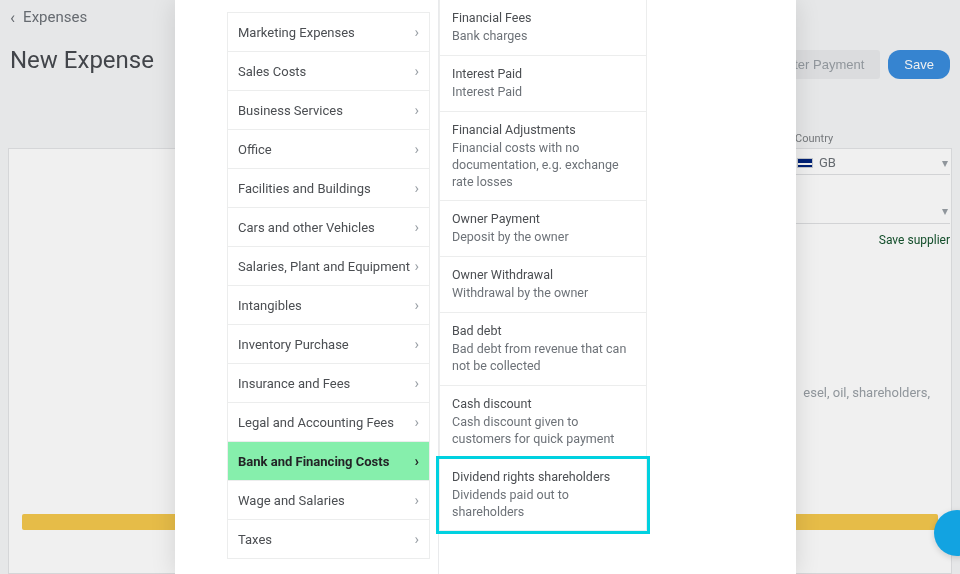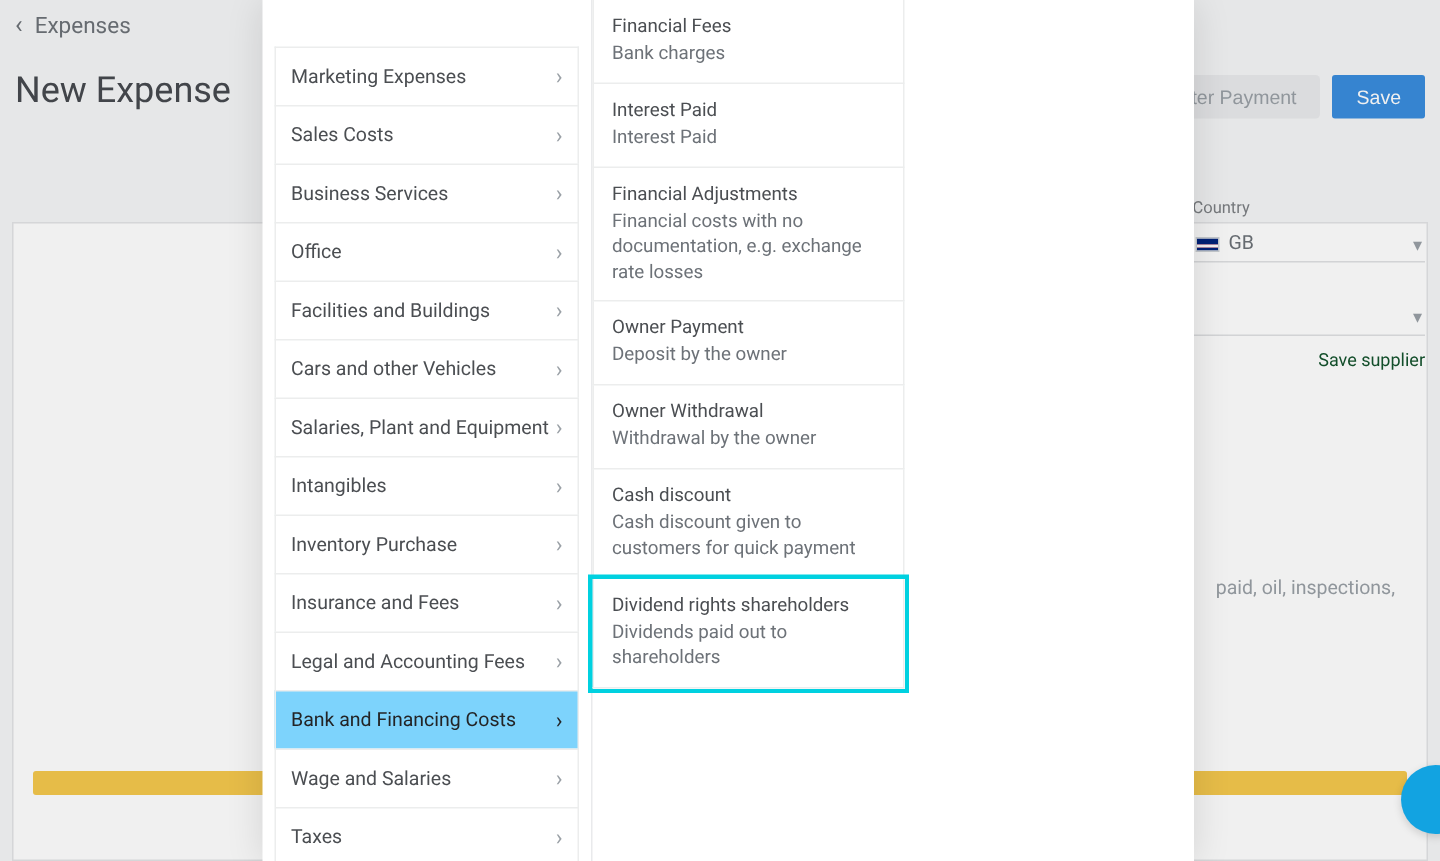--- a/index.html
+++ b/index.html
@@ -24,21 +24,21 @@
   }
   .bg .top-buttons {
     position: absolute; right: 10px; top: 50px;
     display: flex; gap: 8px;
   }
   .bg .btn {
     border: none; border-radius: 3px; padding: 7px 16px;
     font-size: 13px; cursor: pointer;
   }
   .bg .btn-ghost { background: #e9eaec; color: #9aa0a6; }
-  .bg .btn-primary { background: #3a8dde; color: #fff; border-radius:2px; }
+  .bg .btn-primary { background: #3a8dde; color: #fff; border-radius:12px; }
   .bg .upload {
     margin-top: 18px; margin-left: 30px;
     display: flex; flex-direction: column; align-items: center;
     color: #6d7278; font-size: 13px;
   }
   .bg .upload .plus {
     width: 18px; height: 18px; border-radius: 50%;
     background: #5aa7df; display:flex; align-items:center; justify-content:center;
     color:#fff; font-size:14px; line-height:1; margin-bottom:8px;
   }
@@ -98,34 +98,35 @@
     background: rgba(0,0,0,0.06);
   }
   
   .panel2 {
     position:absolute; top:0; left:175px; width:621px; height:574px;
     background:#fff; box-shadow:0 2px 24px rgba(0,0,0,.12);
     display:flex; overflow:hidden;
   }
   .col-left {
     width:220px; border-right:1px solid #e9eaec;
-    padding:31px 8px 0 8px;
+    padding:12px 8px 0 8px;
+    margin-left:44px;
   }
   .cat {
     border:1px solid #eceded; border-bottom:none;
     display:flex; align-items:center;
     padding:10px 10px; cursor:pointer;
     font-size:13px; color:#4b4e52;
     position:relative;
   }
   .cat:last-child { border-bottom:1px solid #eceded; }
   .cat .chevr {
     margin-left:auto; color:#9aa0a6; font-size:15px;
   }
-  .cat.active { background:#7dd3fc; color:#232426; font-weight:400; }
+  .cat.active { background:#86efac; color:#232426; font-weight:700; }
   .cat.active .chevr { color:#232426; }
   .col-right {
     width:208px; padding-top:0;
   }
   .entry {
     border:1px solid #eceded; border-top:none;
     padding:10px 12px; font-size:12.5px; cursor:pointer;
     color:#4b4e52;
   }
   .entry:first-child { border-top:none; }
@@ -151,21 +152,21 @@
     <button class="btn btn-primary">Save</button>
   </div>
 
   <div class="upload">
     <span class="plus">+</span>
     <span>Upload Document</span>
   </div>
 
   <div class="panel"></div>
 
-  <div class="placeholder-text">paid, oil, inspections,</div>
+  <div class="placeholder-text">esel, oil, shareholders,</div>
 
   <div class="country">
     <div class="label">Country</div>
     <div class="field">
       <span class="flag"></span>
       <span>GB</span>
       <span class="chev2">▾</span>
     </div>
   </div>
 
@@ -238,16 +239,17 @@
         <span>Taxes</span>
         <span class="chevr">›</span>
       </div>
     </div>
   <div class="col-right" id="entry-list">
       <div class="entry"><span class="title">Financial Fees</span><span class="subtitle">Bank charges</span></div>
       <div class="entry"><span class="title">Interest Paid</span><span class="subtitle">Interest Paid</span></div>
       <div class="entry"><span class="title">Financial Adjustments</span><span class="subtitle">Financial costs with no documentation, e.g. exchange rate losses</span></div>
       <div class="entry"><span class="title">Owner Payment</span><span class="subtitle">Deposit by the owner</span></div>
       <div class="entry"><span class="title">Owner Withdrawal</span><span class="subtitle">Withdrawal by the owner</span></div>
+      <div class="entry"><span class="title">Bad debt</span><span class="subtitle">Bad debt from revenue that can not be collected</span></div>
       <div class="entry"><span class="title">Cash discount</span><span class="subtitle">Cash discount given to customers for quick payment</span></div>
       <div class="entry highlight"><span class="title">Dividend rights shareholders</span><span class="subtitle">Dividends paid out to shareholders</span></div>
     </div>
 </div>
 
 </body></html>

